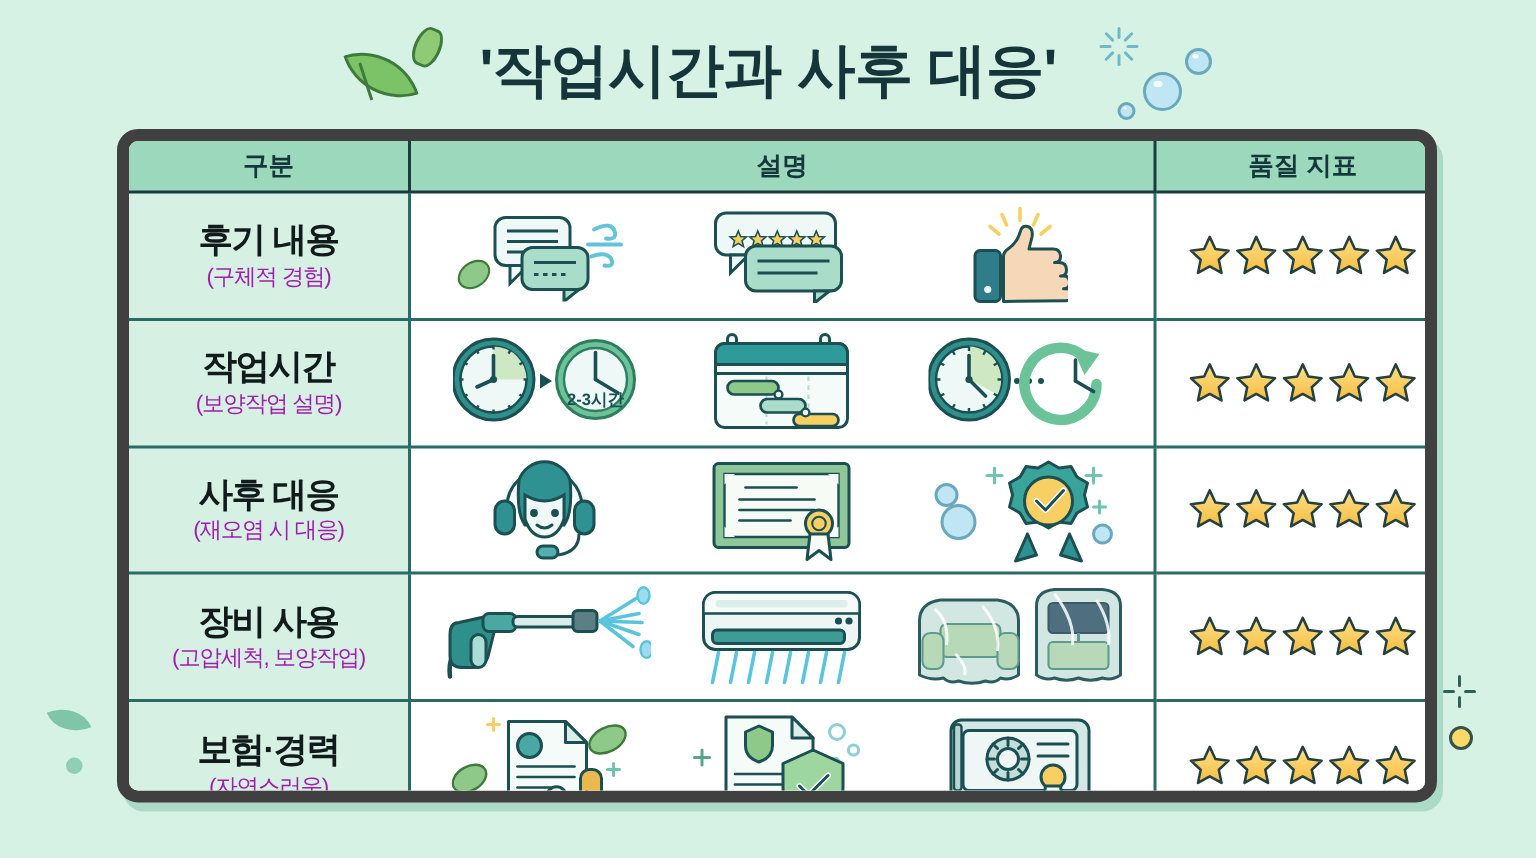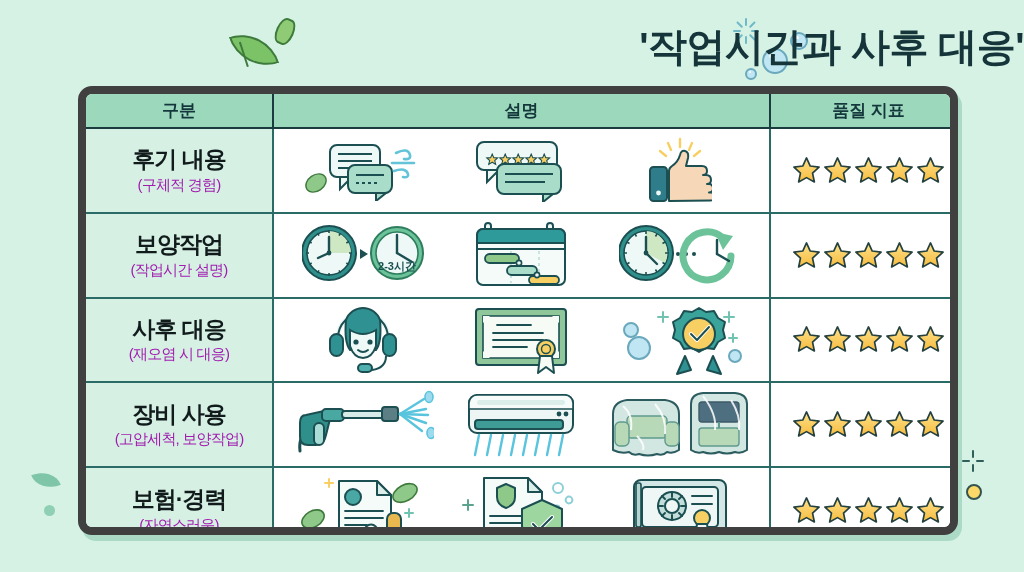--- a/index.html
+++ b/index.html
@@ -117,21 +117,21 @@
     width: 16px; height: 16px;
     border-radius: 50%;
     background: #fbd868;
     border: 2px solid #33534f;
   }
 
   
   #title {
     position: absolute;
     left: 0; right: 0; top: 20px;
-    text-align: right;
+    text-align: center;
     font-size: 39px;
     font-weight: bold;
     color: #15353a;
     letter-spacing: -0.5px;
     z-index: 3;
   }
 
   
   #table-wrap {
     position: absolute;
@@ -375,22 +375,22 @@
                     </linearGradient>
                   </defs>
                   <path d="M12 1.6 L15.1 8.3 L22.4 9.2 L17 14.2 L18.5 21.5 L12 17.9 L5.5 21.5 L7 14.2 L1.6 9.2 L8.9 8.3 Z" fill="url(#sg)" stroke="#24413f" stroke-width="1.4" stroke-linejoin="round"></path>
                 </svg>
               </span>
             </div>
           </td>
         </tr>
         <tr>
           <td class="cat-cell">
-            <div class="cat-title">보양작업</div>
-            <div class="cat-sub">(작업시간 설명)</div>
+            <div class="cat-title">작업시간</div>
+            <div class="cat-sub">(보양작업 설명)</div>
           </td>
           <td class="desc-cell">
             <div class="icon-row">
               <div class="icon-slot">
                 <svg width="122" height="62" viewBox="0 0 122 62" xmlns="http://www.w3.org/2000/svg">
                   <circle cx="27" cy="29" r="27" fill="#2f8f8a" stroke="#1b4f52" stroke-width="2"></circle>
                   <circle cx="27" cy="29" r="22" fill="#eef8f6" stroke="#1b4f52" stroke-width="1.6"></circle>
                   <path d="M27 29 L27 7 A22 22 0 0 1 49 29 Z" fill="#cfe8c4"></path>
                   <line x1="27.0" y1="9.0" x2="27.0" y2="6.0" stroke="#1b4f52" stroke-width="1.6"></line>
                   <line x1="37.0" y1="11.7" x2="38.5" y2="9.1" stroke="#1b4f52" stroke-width="1.6"></line>

